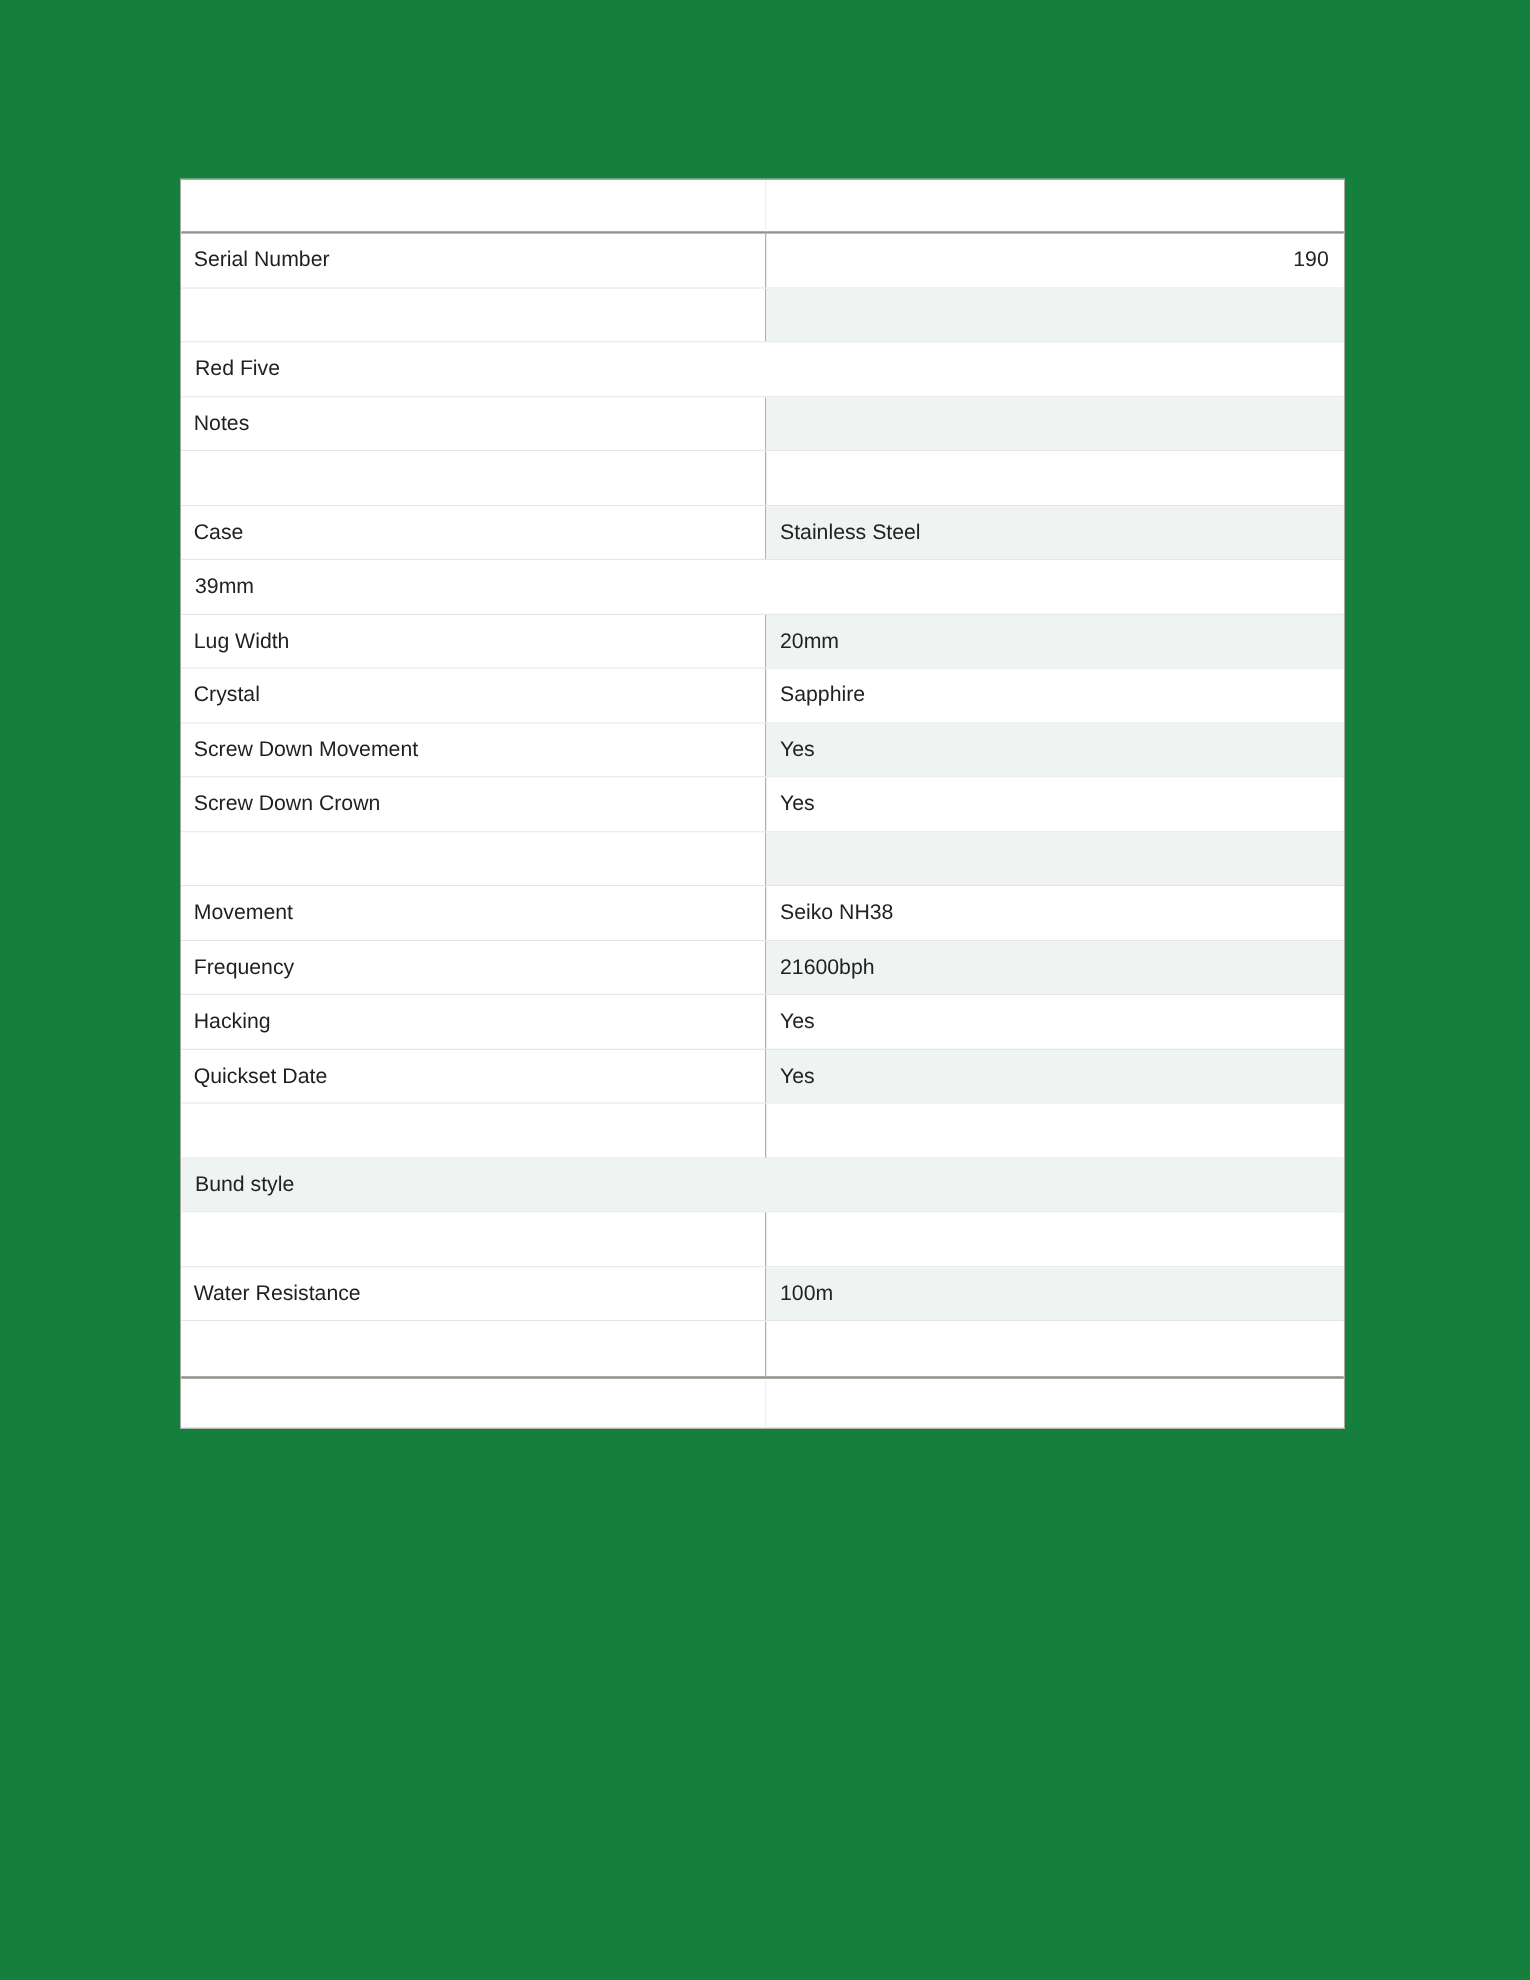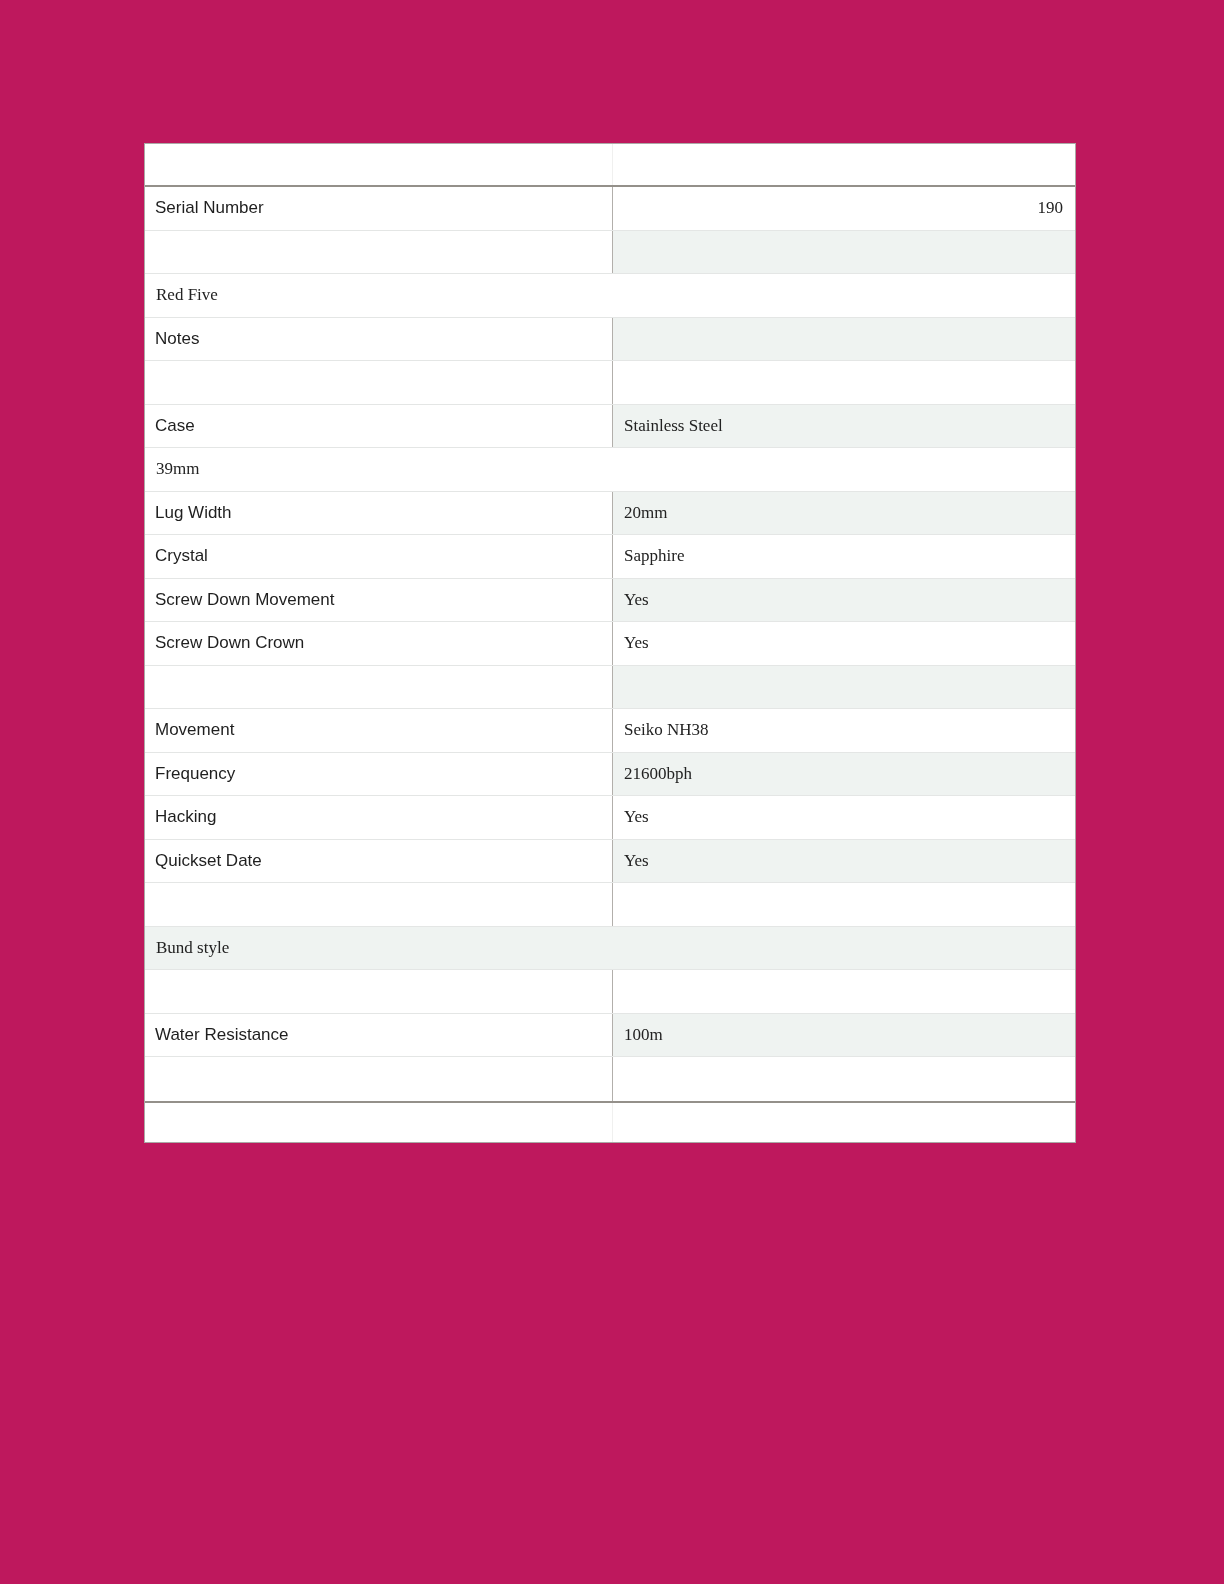--- a/index.html
+++ b/index.html
@@ -7,21 +7,21 @@
     width: 1224px;
     height: 1584px;
     background: #ffffff;
     font-family: "Liberation Sans", "DejaVu Sans", sans-serif;
     overflow: hidden;
   }
   .canvas {
     position: relative;
     width: 1224px;
     height: 1584px;
-    background: #be185d;
+    background: #15803d;
   }
   .spec-table {
     position: absolute;
     left: 144px;
     top: 143px;
     width: 932px;
     border: 1px solid var(--outer-border, #aba9a6);
     background: #ffffff;
   }
   .trow {
@@ -59,21 +59,20 @@
     color: var(--label-text, #1f1f1f);
   }
   .header-row .label-cell,
   .footer-row .label-cell {
     border-right: 1px solid var(--column-divider-faint, #f0f0ef);
   }
   .value-cell {
     flex: 1 1 auto;
     padding-left: 11px;
     padding-right: 12px;
-    font-family: Liberation Serif, serif;
   }
   .value-cell.shaded { background: var(--shaded-cell, #eff3f1); }
   .value-cell.right { justify-content: flex-end; }
 </style>
 </head>
 <body>
 
 <div class="canvas">
   <div class="spec-table">
 

